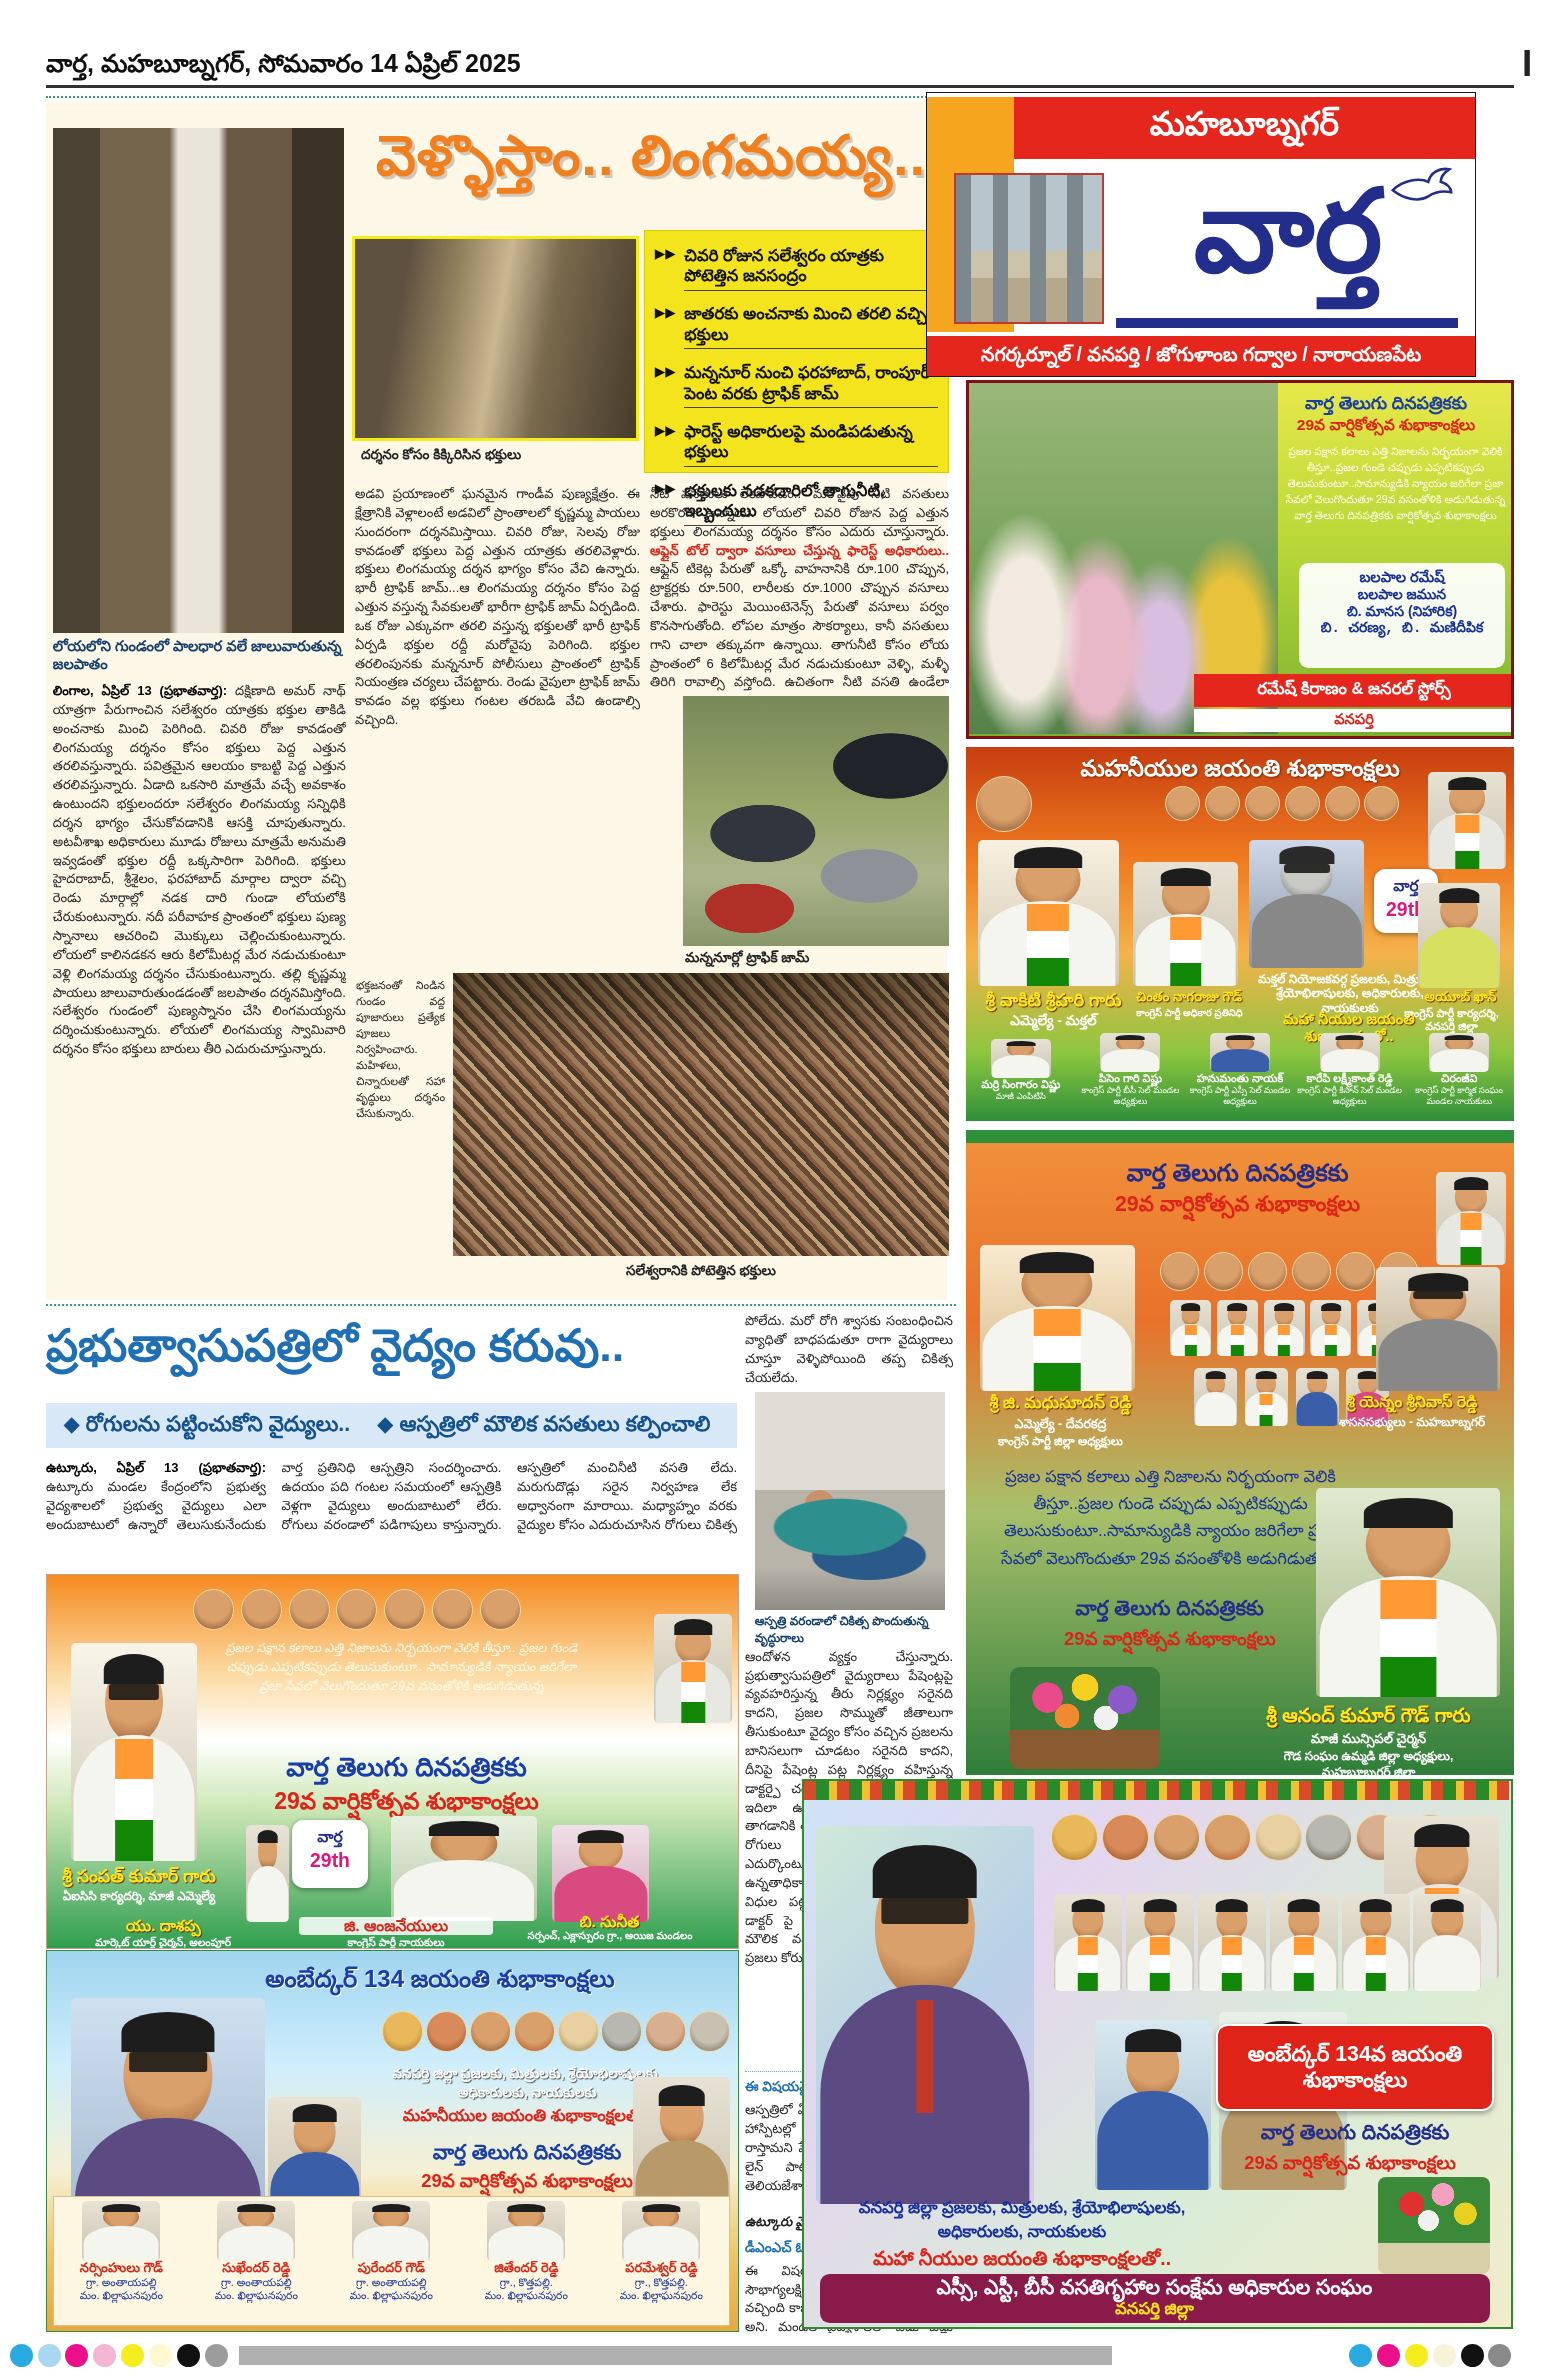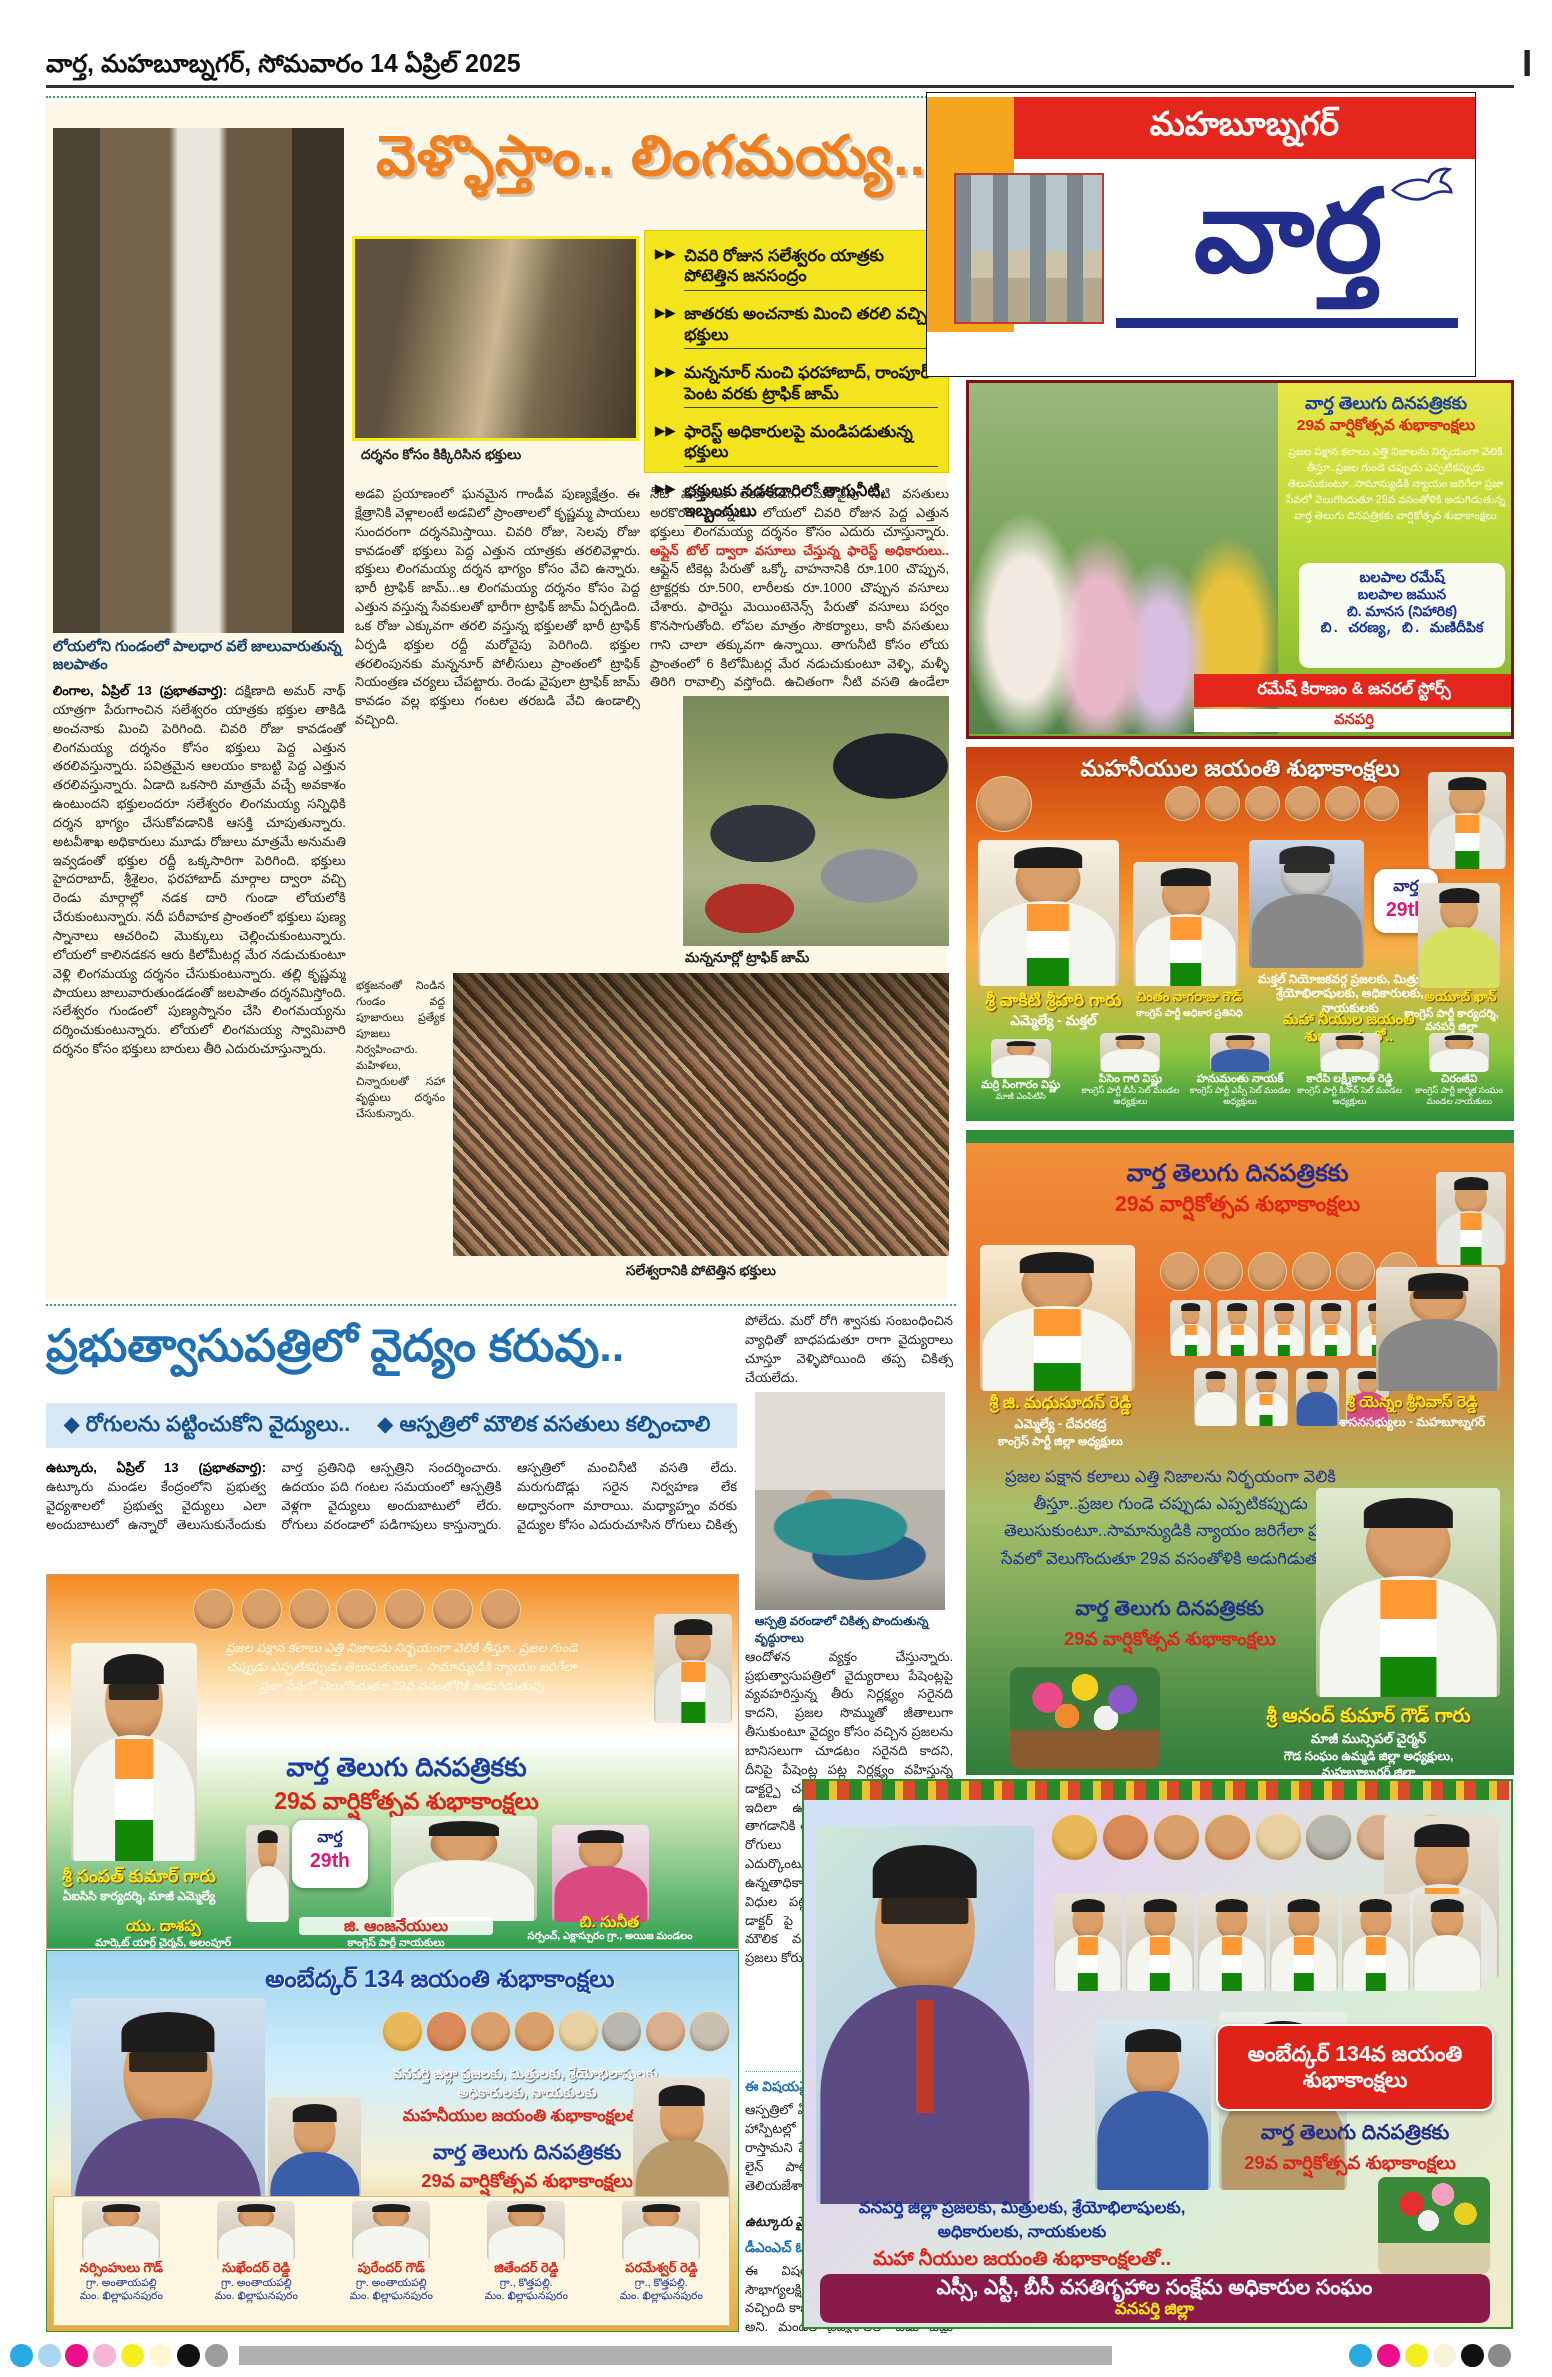--- a/index.html
+++ b/index.html
@@ -336,20 +336,23 @@
     <div class="abs mh-or" style="left:0;top:3.9px;width:87px;height:235px;"></div>
     <div class="abs mh-red" style="left:87px;top:3.9px;width:461px;height:62px;display:flex;align-items:center;justify-content:center;">
       <span style="color:#fff;font-weight:bold;font-size:33px;">మహబూబ్నగర్</span>
     </div>
     <div class="photo ph-dam" style="left:27px;top:80px;width:146px;height:147px;border:2.9px solid #c0392b;"></div>
     <div class="abs brand-big" style="left:189px;top:72px;width:344px;height:155px;font-size:115px;text-align:center;line-height:1.15;">వార్త</div>
     <svg class="abs" style="right:17.5px;top:68px;" width="72" height="50" viewBox="0 0 64 48">
       <path d="M4 28 C14 18 30 16 38 20 C40 12 48 6 58 8 C52 12 50 16 50 20 C56 22 60 26 60 30 C50 28 44 30 38 34 C28 40 14 36 4 28 Z" fill="#fff" stroke="#232e8c" stroke-width="2.5"></path>
     </svg>
     <div class="abs" style="left:189px;top:225px;width:342px;height:9.7px;background:#232e8c;"></div>
+    <div class="abs mh-red" style="left:0;top:243px;width:548px;height:41px;display:flex;align-items:center;justify-content:center;">
+      <span style="color:#fff;font-weight:bold;font-size:19.4px;">నగర్కర్నూల్ / వనపర్తి / జోగుళాంబ గద్వాల / నారాయణపేట</span>
+    </div>
   </div>
 
   <div class="ad" style="left:966px;top:380px;width:548px;height:359px;border:3.9px solid #7a1216;box-sizing:border-box;background:linear-gradient(180deg,#e8e84a,#b8d838 45%,#7ab030);">
     <div class="photo ph-family" style="left:0;top:0;width:309px;height:351px;"></div>
     <div class="abs brand-n" style="left:291px;top:9.7px;width:252px;font-size:17.5px;">వార్త తెలుగు దినపత్రికకు</div>
     <div class="abs brand-r" style="left:287px;top:33px;width:260px;font-size:15.5px;">29వ వార్షికోత్సవ శుభాకాంక్షలు</div>
     <div class="abs" style="left:316px;top:60px;width:221px;height:115px;overflow:hidden;font-size:10.7px;color:#fffbe8;text-align:center;line-height:1.5;">ప్రజల పక్షాన కలాలు ఎత్తి నిజాలను నిర్భయంగా వెలికి తీస్తూ..ప్రజల గుండె చప్పుడు ఎప్పటికప్పుడు తెలుసుకుంటూ..సామాన్యుడికి న్యాయం జరిగేలా ప్రజా సేవలో వెలుగొందుతూ 29వ వసంతోళికి అడుగిడుతున్న వార్త తెలుగు దినపత్రికకు వార్షికోత్సవ శుభాకాంక్షలు</div>
     <div class="abs" style="left:330px;top:180px;width:206px;height:105px;background:rgba(255,255,255,.92);border-radius:9.7px;padding:5.8px 3.9px;box-sizing:border-box;text-align:center;">
       <div class="nm-b" style="font-weight:bold;font-size:14.6px;">బలపాల రమేష్</div>
       <div class="nm-b" style="font-weight:bold;font-size:14px;">బలపాల జమున</div>

